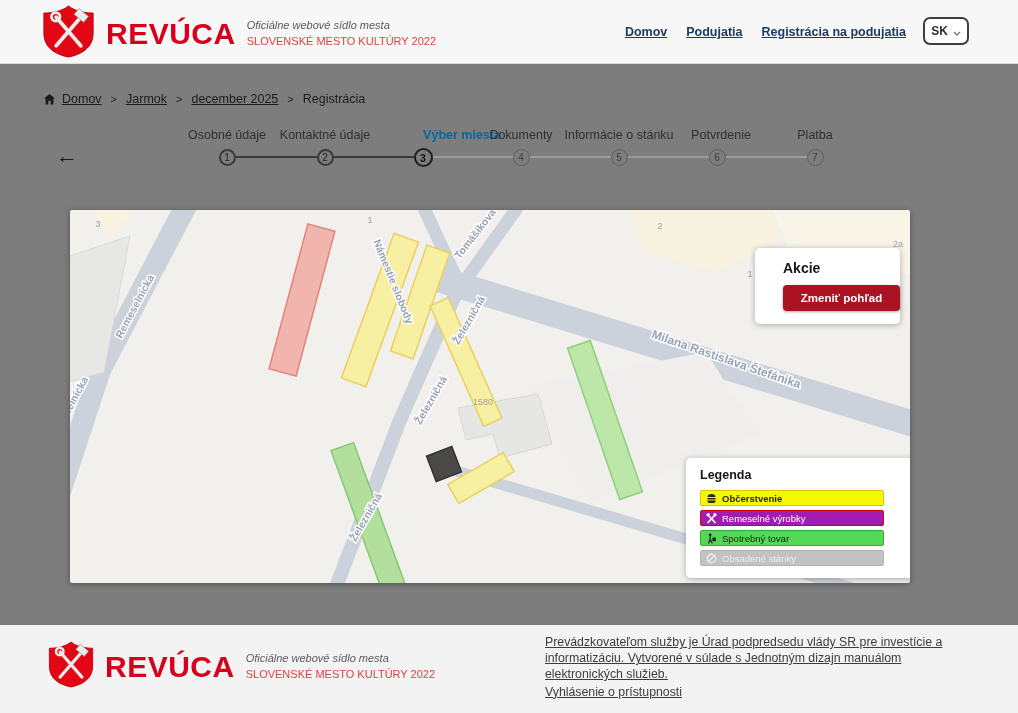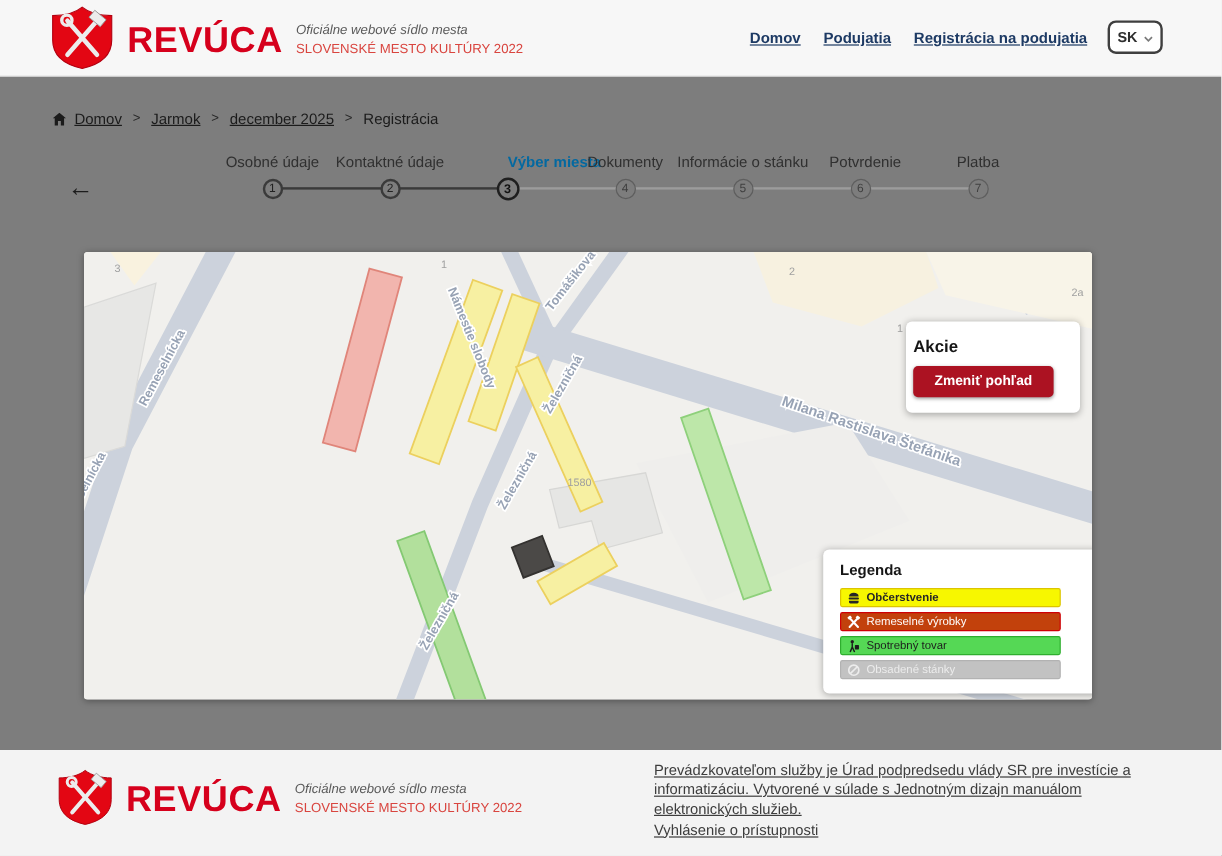--- a/index.html
+++ b/index.html
@@ -39,29 +39,29 @@
   .step-circle.current{width:19px;height:19px;top:148px;border:2.5px solid #1f1f1f;font-size:10.5px;font-weight:bold;color:#111;}
   .step-circle.todo{width:17px;height:17px;top:149px;border:1.5px solid #5e5e5e;font-size:10px;color:#3f3f3f;}
   .step-label{position:absolute;top:128px;transform:translateX(-50%);font-size:12.5px;color:#303030;white-space:nowrap;}
   .step-label.current{font-weight:bold;color:#0369a1;margin-left:39px;}
 
   
   .map-card{position:absolute;left:70px;top:210px;width:840px;height:373px;background:#f1f0ed;border-radius:3px;overflow:hidden;box-shadow:0 1px 6px rgba(0,0,0,.35);}
   .map-svg{display:block;}
 
   .float-card{position:absolute;background:#fff;border-radius:5px;box-shadow:0 1px 6px rgba(0,0,0,.3);box-sizing:border-box;}
-  .akcie-card{left:685px;top:38px;width:145px;height:76px;padding:12px 6px;margin-top:20px;}
+  .akcie-card{left:685px;top:38px;width:145px;height:76px;padding:12px 28px;}
   .akcie-title{font-size:14px;font-weight:bold;color:#161616;}
   .akcie-btn{display:block;margin-top:9px;width:117px;height:26px;background:#ac1222;color:#fff;font-family:inherit;font-size:11.5px;font-weight:bold;border:none;border-radius:4px;cursor:pointer;box-shadow:0 1px 3px rgba(0,0,0,.35);}
 
   .legend-card{left:616px;top:248px;width:248px;height:120px;padding:10px 14px;}
   .legend-title{font-size:12.5px;font-weight:bold;color:#161616;margin-bottom:8px;}
   .lg-row{width:184px;height:16px;border-radius:2px;display:flex;align-items:center;gap:5px;padding:0 5px;box-sizing:border-box;margin-bottom:4px;font-size:9.5px;}
   .lg-yellow{background:#f7f700;border:1px solid #dcc400;color:#262626;font-weight:bold;}
-  .lg-red{background:#c2410c;border:1px solid #cf0006;color:#ffffff;}
+  .lg-red{background:#a21caf;border:1px solid #cf0006;color:#ffffff;}
   .lg-green{background:#55d855;border:1px solid #2fae2f;color:#1d1d1d;}
   .lg-gray{background:#c2c2c2;border:1px solid #b2b2b2;color:#ececec;}
   .lg-icon{display:inline-flex;width:11px;height:11px;align-items:center;justify-content:center;}
 
   
   .footer{position:absolute;left:0;top:625px;width:1018px;height:88px;background:#f3f3f3;}
   .brand--footer{left:46px;top:16px;}
   .footer-links{position:absolute;left:545px;top:9px;width:412px;font-size:12.3px;line-height:16.2px;color:#3d3d3d;}
   .footer-links a{color:#3d3d3d;text-decoration:underline;cursor:pointer;display:inline;}
   .footer-links .flink2{display:inline-block;margin-top:1px;}

